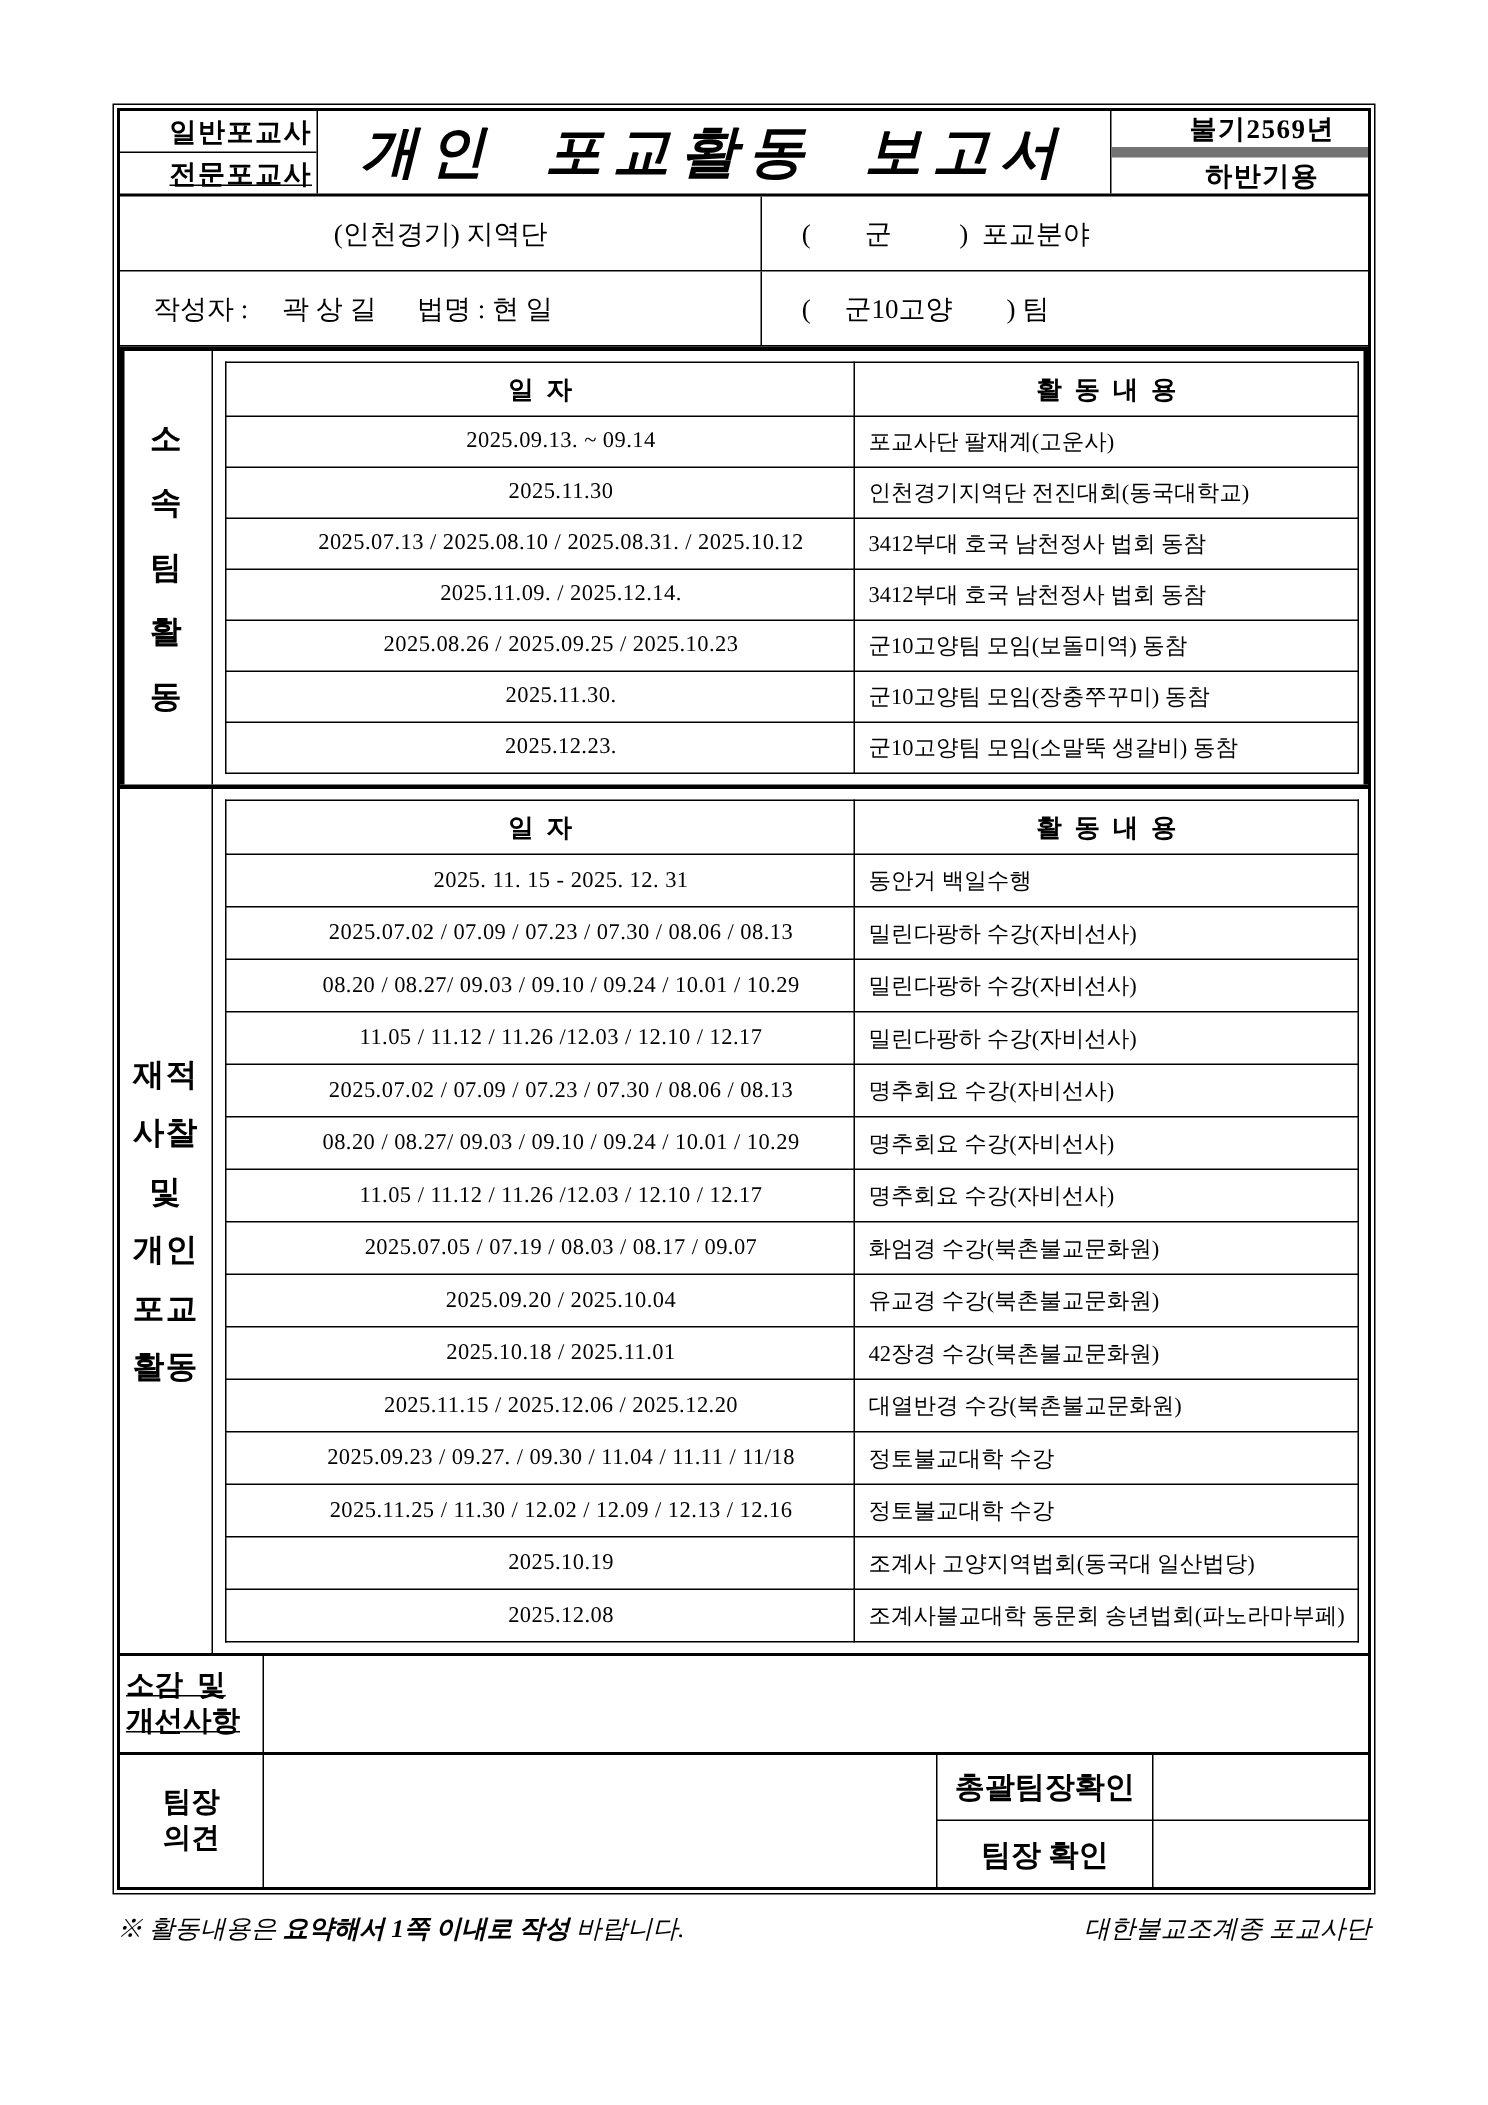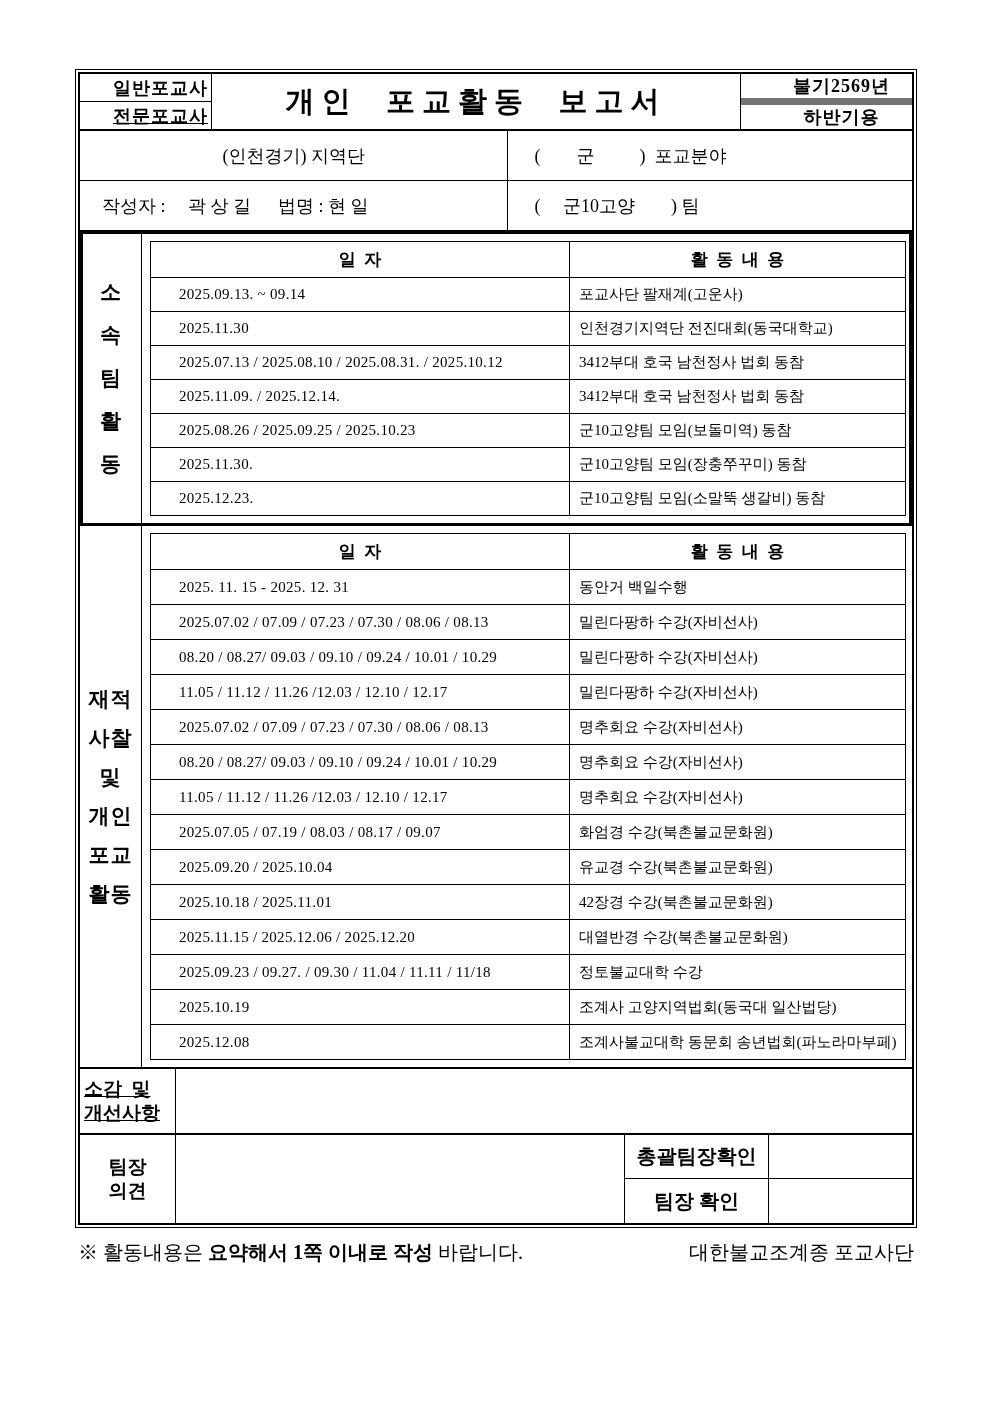--- a/index.html
+++ b/index.html
@@ -28,21 +28,21 @@
   .hdr-cell {
     flex: 1; display: flex; align-items: center; justify-content: center;
     font-size: 18px; font-weight: bold; letter-spacing: 1px; height: 46px; padding-left: 30px;
   }
   .hdr-left .hdr-cell { border-bottom: 1px solid #000; }
   .hdr-left .hdr-cell:last-child { border-bottom: none; text-decoration: underline; }
   .hdr-right .hdr-cell { border-bottom: 7px solid #737373; }
   .hdr-right .hdr-cell:last-child { border-bottom: none; }
   .hdr-title {
     display: flex; align-items: center; justify-content: center;
-    font-size: 29px; font-weight: bold; letter-spacing: 7px;
+    font-size: 38px; font-weight: bold; letter-spacing: 7px; font-style: italic;
   }
 
   
   .info-row { display: flex; border-bottom: 1px solid #000; height: 50px; }
   .info-row:last-of-type { border-bottom: none; }
   .info-left {
     width: 51.5%; border-right: 1px solid #000;
     display: flex; align-items: center; font-size: 18px;
   }
   .info-left.centered { justify-content: center; }
@@ -65,21 +65,21 @@
   table.acts { width: 100%; border-collapse: collapse; table-layout: fixed; }
   table.acts td, table.acts th { border: 1px solid #000; }
   table.acts th {
     height: 36px; font-size: 17px; font-weight: bold; text-align: center;
     white-space: pre;
   }
   table.acts col.c-date { width: 55.5%; }
   table.acts td { font-size: 15px; }
   .sec1 td { height: 34px; }
   .sec2 td { height: 35px; }
-  td.d { text-align: left; white-space: pre; letter-spacing: 0.3px; padding-left: 28px; }
+  td.d { text-align: center; white-space: pre; letter-spacing: 0.3px; padding-left: 28px; }
   td.a { text-align: left; padding-left: 9px; white-space: pre; font-size: 15.5px; }
 
   
   .fb-row { display: flex; border-bottom: 2px solid #000; height: 66px; text-decoration: underline; }
   .fb-label {
     width: 96px; border-right: 1px solid #000; flex-shrink: 0;
     display: flex; flex-direction: column; justify-content: center;
     font-size: 19px; font-weight: bold; padding-left: 4px; line-height: 1.25;
   }
   .fb-label div { white-space: pre; }
@@ -101,21 +101,22 @@
     width: 50%; border-left: 1px solid #000;
     display: flex; align-items: center; justify-content: center;
     font-size: 20px; font-weight: bold; white-space: pre;
   }
   .op-confirm-box { width: 50%; border-left: 1px solid #000; }
 
   
   .footer {
     width: 836px; margin-top: 14px;
     display: flex; justify-content: space-between; align-items: baseline;
-    font-size: 20px;
+    font-size: 17px;
+    font-style: italic;
   }
   .footer b { font-weight: bold; }
 </style>
 </head>
 <body>
 
 <div class="page">
   <div class="form-outer">
 
     <div class="hdr">
@@ -258,20 +259,24 @@
             </tr>
               <tr>
               <td class="d">2025.11.15 / 2025.12.06 / 2025.12.20</td>
               <td class="a">대열반경 수강(북촌불교문화원)</td>
             </tr>
               <tr>
               <td class="d">2025.09.23 / 09.27. / 09.30 / 11.04 / 11.11 / 11/18</td>
               <td class="a">정토불교대학 수강</td>
             </tr>
               <tr>
+              <td class="d">2025.11.25 / 11.30 / 12.02 / 12.09 / 12.13 / 12.16</td>
+              <td class="a">정토불교대학 수강</td>
+            </tr>
+              <tr>
               <td class="d">2025.10.19</td>
               <td class="a">조계사 고양지역법회(동국대 일산법당)</td>
             </tr>
               <tr>
               <td class="d">2025.12.08</td>
               <td class="a">조계사불교대학 동문회 송년법회(파노라마부페)</td>
             </tr>
             </tbody>
         </table>
       </div>

